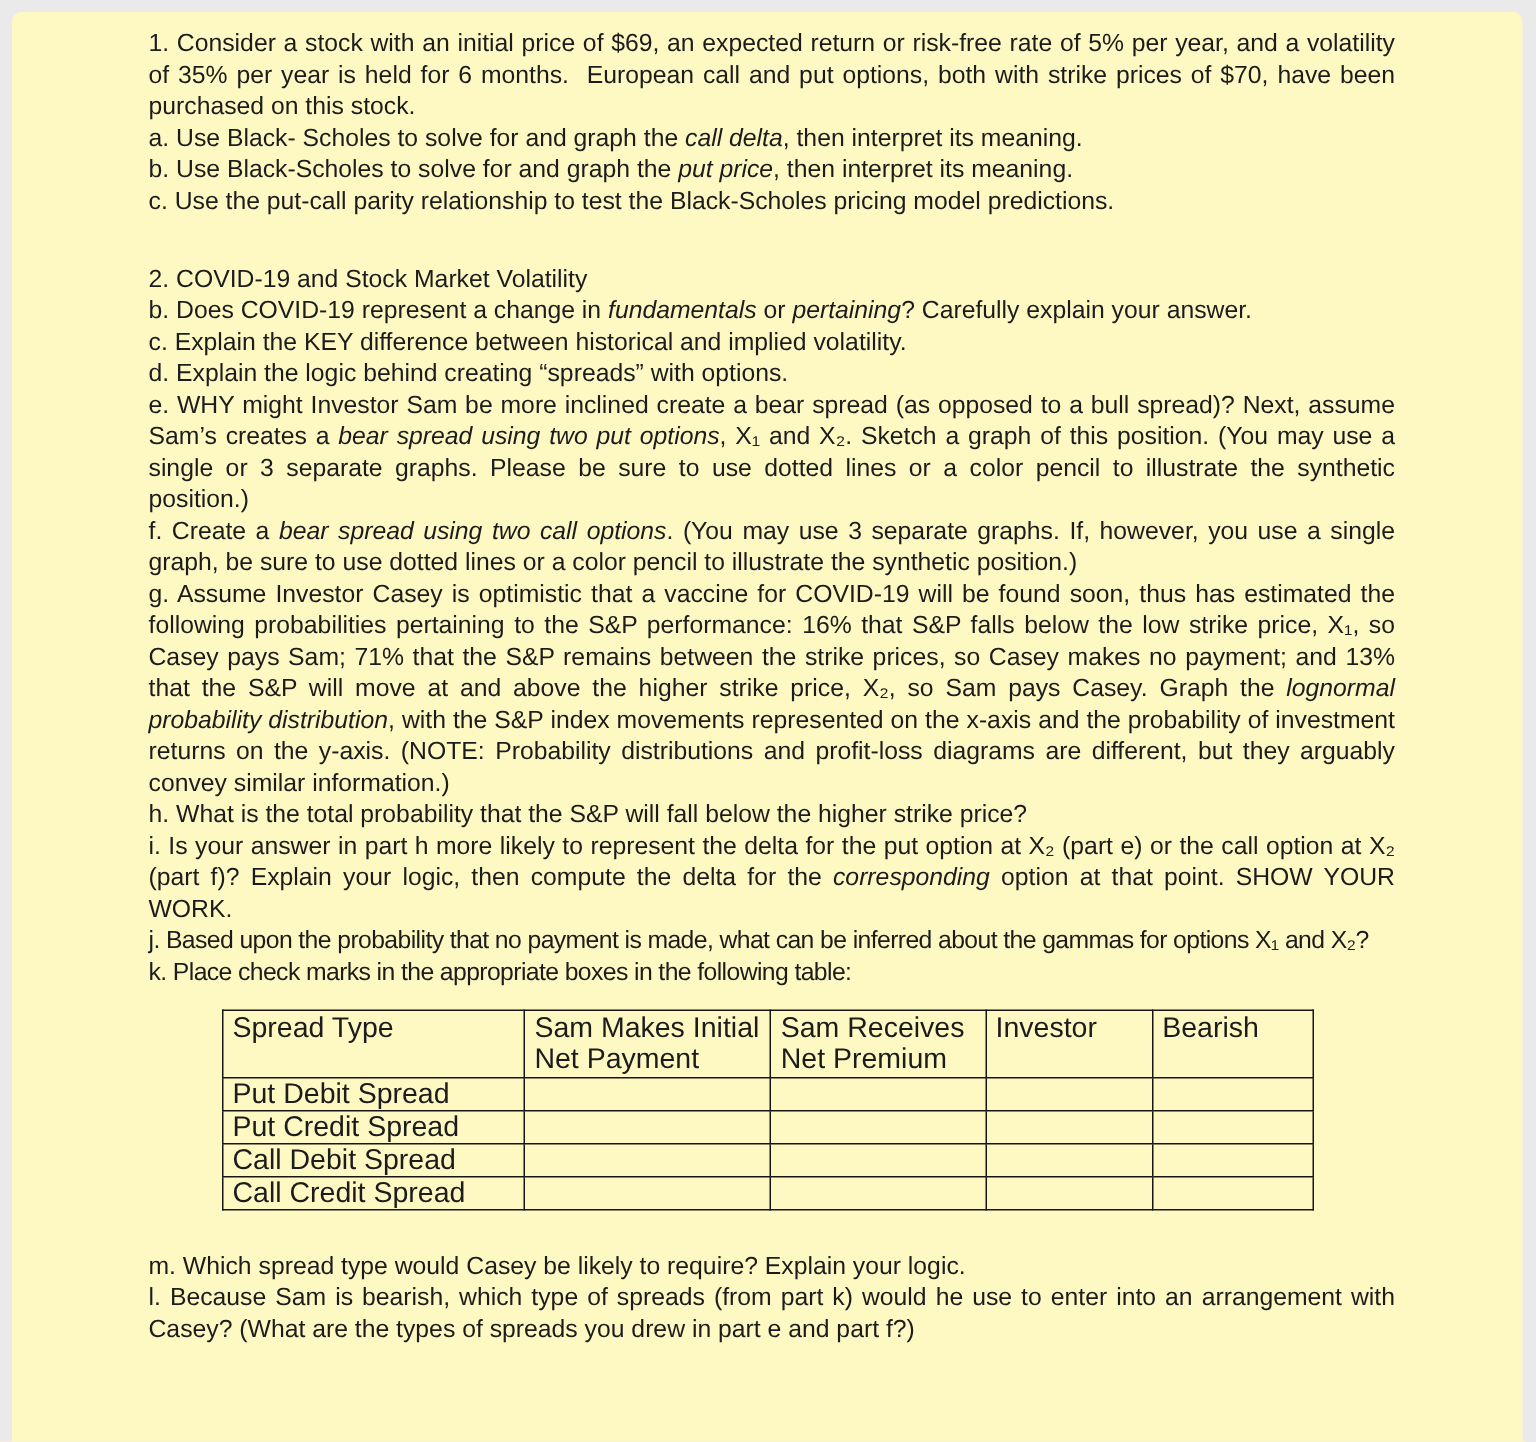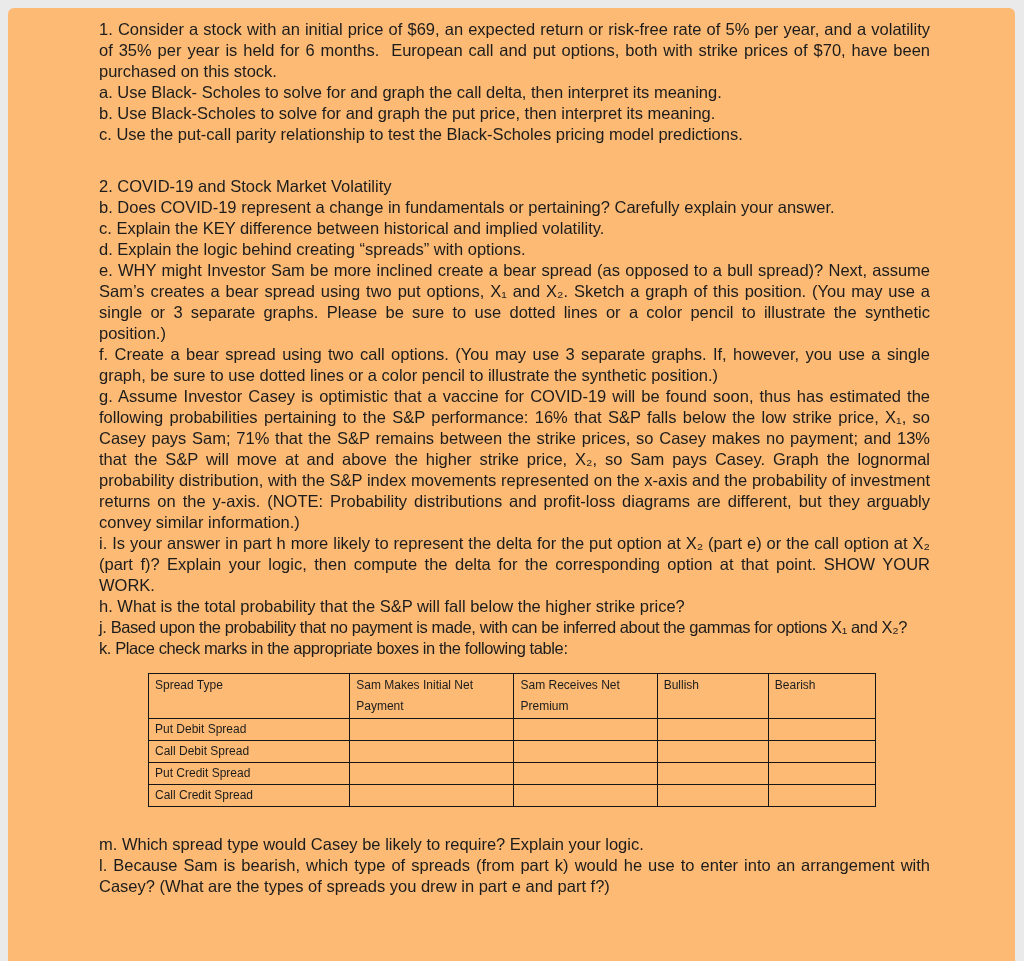--- a/index.html
+++ b/index.html
@@ -7,42 +7,42 @@
     width: 1024px; height: 961px;
     background: #eaeaea;
     position: relative;
     font-family: "Liberation Sans", "DejaVu Sans", sans-serif;
     overflow: hidden;
   }
   .page {
     position: absolute;
     left: 8px; top: 8px;
     width: 1007px; height: 953px;
-    background: #fdba74;
+    background: #fef9c3;
     border-radius: 6px 6px 0 0;
   }
   .doc {
     position: absolute;
     left: 91px; top: 11px;
     width: 831px;
     font-size: 16.5px;
     line-height: 21px;
     color: #1c1c1c;
     text-align: justify;
   }
   .doc p { margin: 0; }
   .doc p.section-gap { margin-top: 31px; }
-  .i { }
+  .i { font-style: italic; }
   .narrow { letter-spacing: -0.4px; }
   table.spread-table {
     margin: 14px 0 27px 49px;
     border-collapse: collapse;
     table-layout: fixed;
     width: 728px;
-    font-size: 12px;
+    font-size: 19px;
     line-height: 21px;
     color: #1c1c1c;
   }
   table.spread-table th,
   table.spread-table td {
     border: 1.5px solid #161616;
     vertical-align: top;
     text-align: left;
     font-weight: normal;
     padding: 0 6px;
@@ -74,62 +74,62 @@
     <p><span>c. Explain the KEY difference between historical and implied volatility.</span></p>
 
     <p><span>d. Explain the logic behind creating “spreads” with options.</span></p>
 
     <p><span>e. WHY might Investor Sam be more inclined create a bear spread (as opposed to a bull spread)? Next, assume Sam’s creates a </span><span class="i">bear spread using two put options</span><span>, X₁ and X₂. Sketch a graph of this position. (You may use a single or 3 separate graphs. Please be sure to use dotted lines or a color pencil to illustrate the synthetic position.)</span></p>
 
     <p><span>f. Create a </span><span class="i">bear spread using two call options</span><span>. (You may use 3 separate graphs. If, however, you use a single graph, be sure to use dotted lines or a color pencil to illustrate the synthetic position.)</span></p>
 
     <p><span>g. Assume Investor Casey is optimistic that a vaccine for COVID-19 will be found soon, thus has estimated the following probabilities pertaining to the S&amp;P performance: 16% that S&amp;P falls below the low strike price, X₁, so Casey pays Sam; 71% that the S&amp;P remains between the strike prices, so Casey makes no payment; and 13% that the S&amp;P will move at and above the higher strike price, X₂, so Sam pays Casey. Graph the </span><span class="i">lognormal probability distribution</span><span>, with the S&amp;P index movements represented on the x-axis and the probability of investment returns on the y-axis. (NOTE: Probability distributions and profit-loss diagrams are different, but they arguably convey similar information.)</span></p>
 
+    <p><span>h. What is the total probability that the S&amp;P will fall below the higher strike price?</span></p>
+
     <p><span>i. Is your answer in part h more likely to represent the delta for the put option at X₂ (part e) or the call option at X₂ (part f)? Explain your logic, then compute the delta for the </span><span class="i">corresponding</span><span> option at that point. SHOW YOUR WORK.</span></p>
 
-    <p><span>h. What is the total probability that the S&amp;P will fall below the higher strike price?</span></p>
-
-    <p class="narrow"><span>j. Based upon the probability that no payment is made, with can be inferred about the gammas for options X₁ and X₂?</span></p>
+    <p class="narrow"><span>j. Based upon the probability that no payment is made, what can be inferred about the gammas for options X₁ and X₂?</span></p>
 
     <p class="narrow"><span>k. Place check marks in the appropriate boxes in the following table:</span></p>
 
     <table class="spread-table">
       <colgroup>
         <col style="width:201px">
         <col style="width:164px">
         <col style="width:143px">
         <col style="width:111px">
         <col style="width:107px">
       </colgroup>
       <thead>
         <tr>
           <th>Spread Type</th>
           <th>Sam Makes Initial Net Payment</th>
           <th>Sam Receives Net Premium</th>
-          <th>Bullish</th>
+          <th>Investor</th>
           <th>Bearish</th>
         </tr>
       </thead>
       <tbody>
         <tr>
           <td>Put Debit Spread</td>
           <td></td>
           <td></td>
           <td></td>
           <td></td>
         </tr>
         <tr>
-          <td>Call Debit Spread</td>
+          <td>Put Credit Spread</td>
           <td></td>
           <td></td>
           <td></td>
           <td></td>
         </tr>
         <tr>
-          <td>Put Credit Spread</td>
+          <td>Call Debit Spread</td>
           <td></td>
           <td></td>
           <td></td>
           <td></td>
         </tr>
         <tr>
           <td>Call Credit Spread</td>
           <td></td>
           <td></td>
           <td></td>

